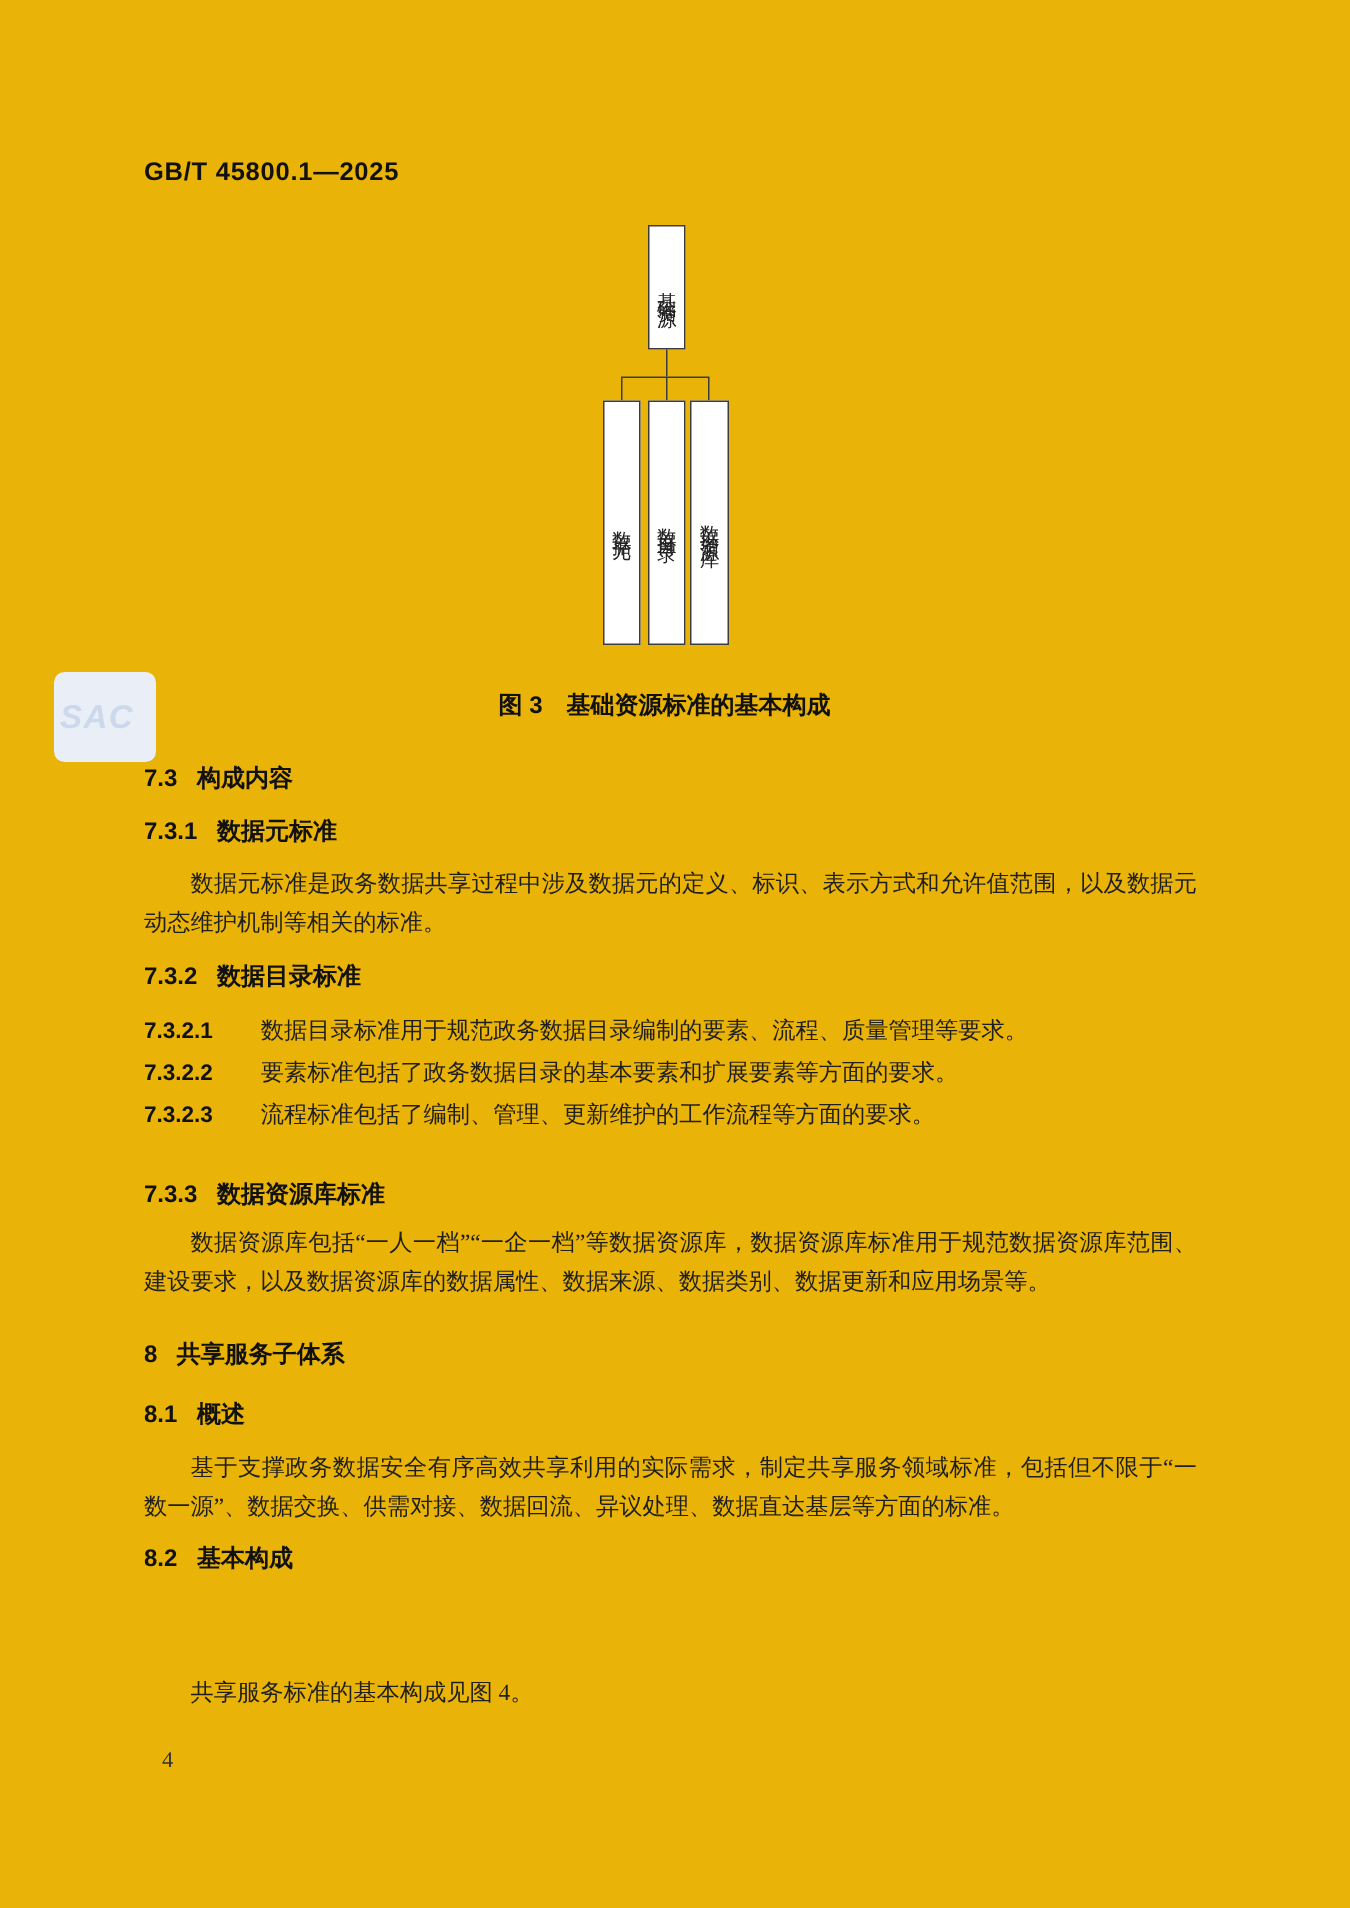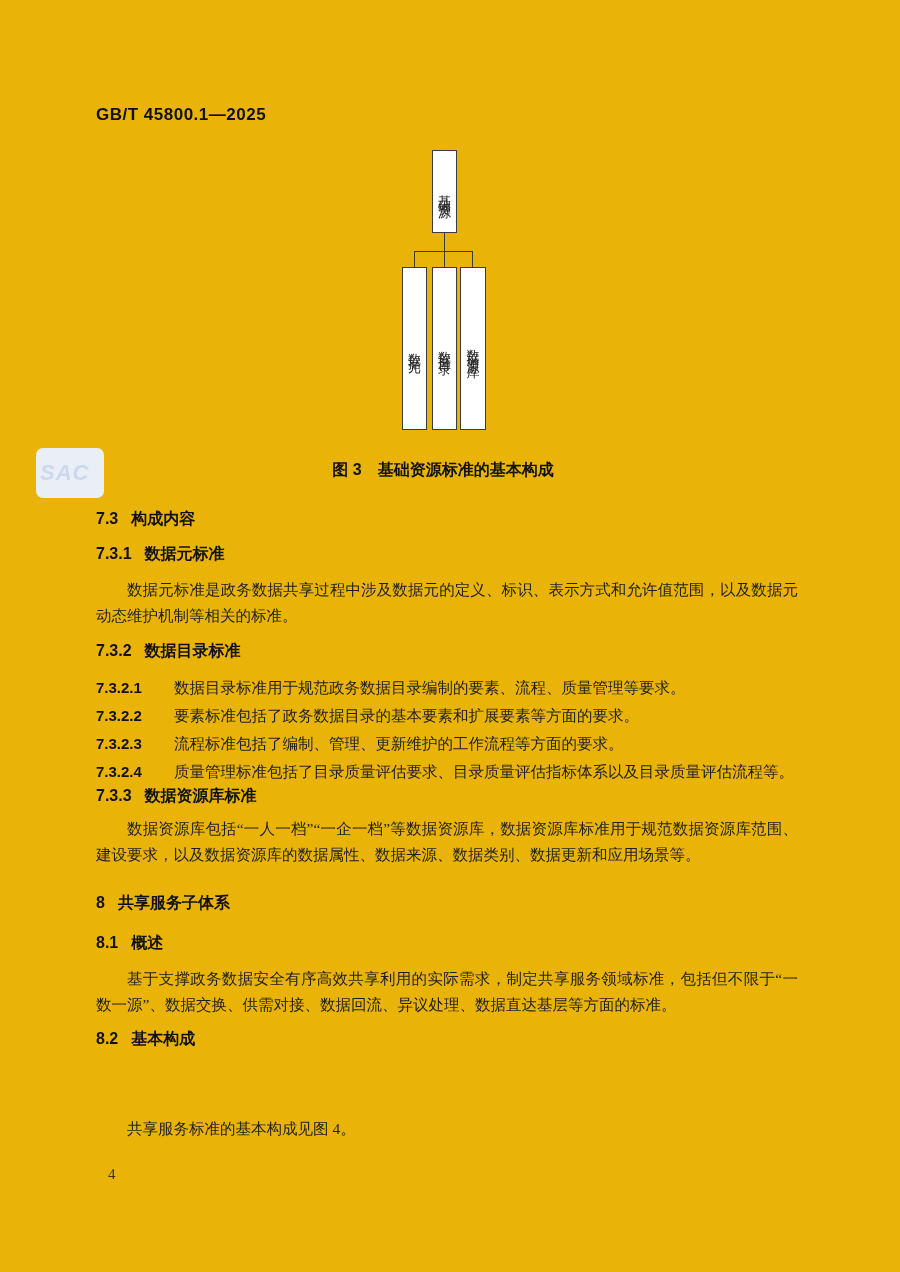--- a/index.html
+++ b/index.html
@@ -12,21 +12,21 @@
 
   
   .doc-number {
     left:96px; top:105px;
     font-family:"Liberation Sans", sans-serif; font-weight:bold;
     font-size:17px; letter-spacing:0.5px; color:#111;
   }
 
   
   .watermark {
-    left:36px; top:448px; width:68px; height:50px;
+    left:36px; top:448px; width:68px; height:60px;
     background:#e9eef7; border-radius:7px;
     display:flex; align-items:center; justify-content:flex-start;
     overflow:hidden;
   }
   .watermark span {
     font-family:"Liberation Sans", sans-serif; font-weight:bold; font-style:italic;
     font-size:22px; letter-spacing:1px; color:#ccd9ec; padding-left:4px;
   }
 
   
@@ -120,23 +120,20 @@
   <div class="abs" style="left:96px; top:674px;">
     <div class="clause">
       <span class="cnum">7.3.2.1</span><span class="ctext">数据目录标准用于规范政务数据目录编制的要素、流程、质量管理等要求。</span>
     </div>
     <div class="clause">
       <span class="cnum">7.3.2.2</span><span class="ctext">要素标准包括了政务数据目录的基本要素和扩展要素等方面的要求。</span>
     </div>
     <div class="clause">
       <span class="cnum">7.3.2.3</span><span class="ctext">流程标准包括了编制、管理、更新维护的工作流程等方面的要求。</span>
     </div>
-    <div class="clause">
-      <span class="cnum">7.3.2.4</span><span class="ctext">质量管理标准包括了目录质量评估要求、目录质量评估指标体系以及目录质量评估流程等。</span>
-    </div>
   </div>
 
   <div class="abs h" style="left:96px; top:786px;">
     <span class="num">7.3.3</span><span>数据资源库标准</span>
   </div>
   <div class="abs para" style="left:96px; top:816px;">数据资源库包括“一人一档”“一企一档”等数据资源库，数据资源库标准用于规范数据资源库范围、建设要求，以及数据资源库的数据属性、数据来源、数据类别、数据更新和应用场景等。</div>
 
   <div class="abs h" style="left:96px; top:893px;">
     <span class="num">8</span><span>共享服务子体系</span>
   </div>

